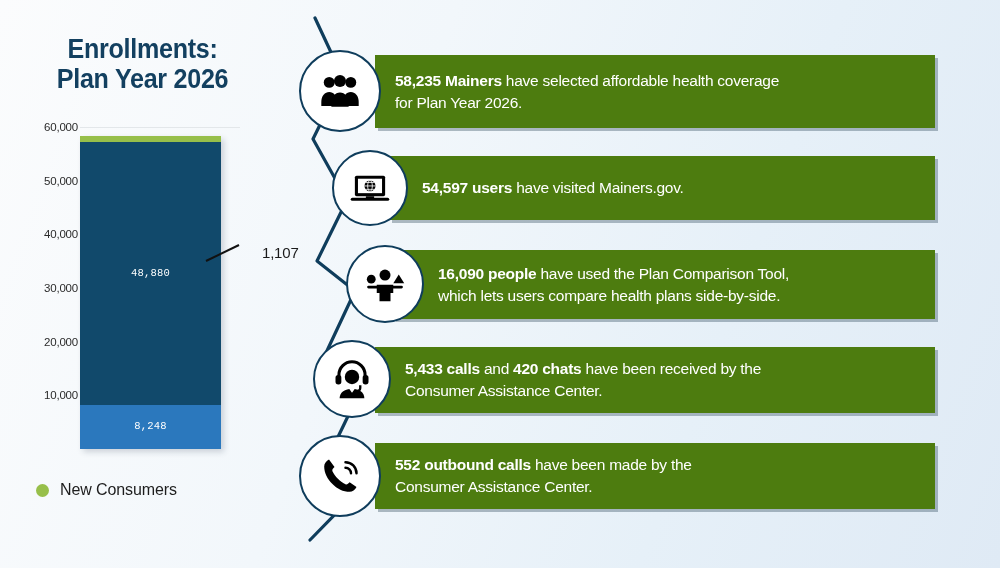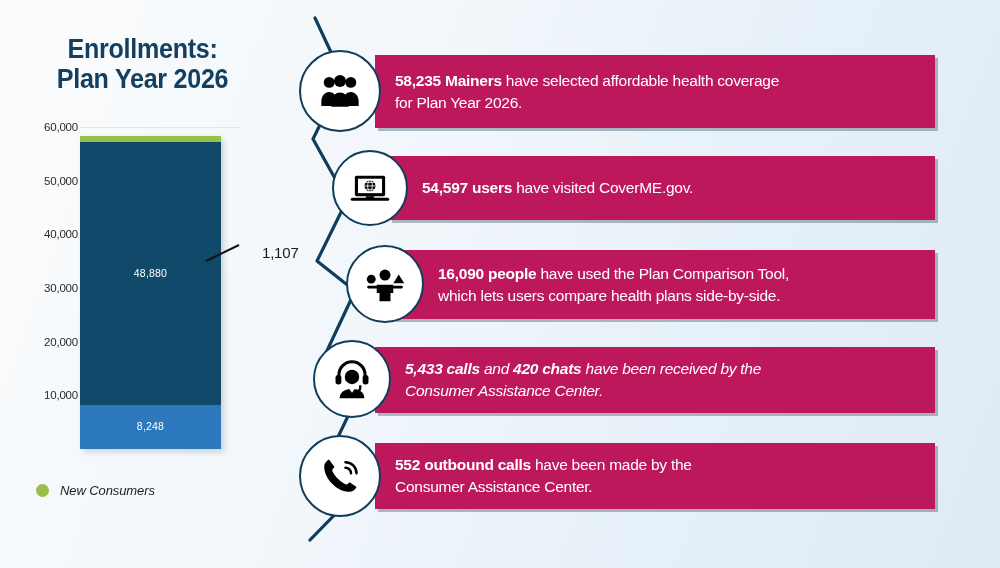--- a/index.html
+++ b/index.html
@@ -36,49 +36,49 @@
     white-space:nowrap;
   }
   #gridline60{
     position:absolute;left:80px;width:160px;height:1px;
     background:#e3e7ea;top:9px;
   }
   #bar{position:absolute;left:80px;width:141px;}
   .seg{position:absolute;left:0;width:100%;box-sizing:border-box;}
   .seg-label{
     position:absolute;left:0;width:100%;text-align:center;
-    color:#ffffff;font-size:10.5px;letter-spacing:0.2px;
+    color:#ffffff;font-size:10.5px;letter-spacing:0.2px;font-family:Liberation Mono, monospace;
   }
   #bar-shadow{
     position:absolute;left:80px;width:141px;top:0;
     box-shadow:3px 3px 6px rgba(20,40,60,.18);
     pointer-events:none;
   }
   #callout-value{
     position:absolute;left:238px;top:126px;
     font-size:15px;color:#1b1b1b;letter-spacing:-0.2px;margin-left:24px;
   }
   #callout-line{position:absolute;left:205px;top:124px;}
 
   
   #legend{position:absolute;left:36px;top:480px;}
   .legend-row{display:flex;align-items:center;height:20px;}
   .legend-dot{
     width:13px;height:13px;border-radius:50%;margin-right:11px;flex:0 0 auto;
   }
-  .legend-text{font-size:13px;color:#1d1d1d;letter-spacing:-0.1px;font-style:italic;}
+  .legend-text{font-size:16px;color:#1d1d1d;letter-spacing:-0.1px;}
 
   
   #right{position:absolute;left:295px;top:0;width:705px;height:568px;}
   #connectors{position:absolute;left:0;top:0;width:705px;height:568px;}
 
   .stat-row{position:absolute;}
   .stat-bar{
     position:absolute;
-    background:#be185d;
+    background:#4d7c0f;
     box-shadow:3px 3px 0 rgba(10,40,60,.30);
     display:flex;align-items:center;
     box-sizing:border-box;
   }
   .stat-text{
     color:#ffffff;
     font-size:15.5px;
     line-height:22px;
     letter-spacing:-0.25px;
   }
@@ -156,21 +156,21 @@
               <circle cx="32" cy="18" r="8.4" fill="#000"></circle>
               <circle cx="47" cy="20" r="7.6" fill="#000"></circle>
       <path d="M6 47c0-8 5-13.5 11-13.5S28 39 28 47v6H6z" fill="#000"></path>
       <path d="M20 49c0-9 5.2-15 12-15s12 6 12 15v5H20z" fill="#000"></path>
       <path d="M36 47c0-8 5-13.5 11-13.5S58 39 58 47v6H36z" fill="#000"></path>
     </svg>
           </div>
         </div>
         <div class="stat-row">
           <div class="stat-bar" style="left: 94px; top: 156px; width: 546px; height: 64px; padding-left: 33px; padding-right: 14px;">
-            <div class="stat-text"><b>54,597 users</b><span> have visited CoverME.gov.</span></div>
+            <div class="stat-text"><b>54,597 users</b><span> have visited Mainers.gov.</span></div>
           </div>
           <div class="icon-circle" style="width: 76px; height: 76px; left: 37px; top: 150px;">
             <svg viewBox="0 0 64 64" width="44" height="44">
       <rect x="10" y="14" width="44" height="30" rx="2.5" fill="#000"></rect>
       <rect x="14.5" y="18.5" width="35" height="21" fill="#fff"></rect>
       <circle cx="32" cy="29" r="8" fill="#000"></circle>
       <ellipse cx="32" cy="29" rx="3.4" ry="8" fill="none" stroke="#fff" stroke-width="1.2"></ellipse>
       <line x1="24" y1="29" x2="40" y2="29" stroke="#fff" stroke-width="1.2"></line>
       <line x1="25.6" y1="24" x2="38.4" y2="24" stroke="#fff" stroke-width="1.1"></line>
       <line x1="25.6" y1="34" x2="38.4" y2="34" stroke="#fff" stroke-width="1.1"></line>
@@ -188,21 +188,21 @@
       <circle cx="32" cy="19" r="8" fill="#000"></circle>
       <path d="M20 33h24v12H20z" fill="#000"></path>
       <path d="M24 45h16v12H24z" fill="#000"></path>
       <rect x="6" y="34.5" width="52" height="4" rx="2" fill="#000"></rect>
       <circle cx="12" cy="25" r="6.4" fill="#000"></circle>
       <path d="M52 18l8 13H44z" fill="#000"></path>
     </svg>
           </div>
         </div>
         <div class="stat-row">
-          <div class="stat-bar" style="left: 80px; top: 347px; width: 560px; height: 66px; padding-left: 30px; padding-right: 14px; font-style: italic;">
+          <div class="stat-bar" style="left: 80px; top: 347px; width: 560px; height: 66px; padding-left: 30px; padding-right: 14px;">
             <div class="stat-text"><b>5,433 calls</b><span> and </span><b>420 chats</b><span> have been received by the</span><br><span>Consumer Assistance Center.</span></div>
           </div>
           <div class="icon-circle" style="width: 78px; height: 78px; left: 18px; top: 340px;">
             <svg viewBox="0 0 64 64" width="44" height="44">
       <path d="M13 29v-3a19 19 0 0138 0v3" fill="none" stroke="#000" stroke-width="4.5"></path>
       <rect x="8" y="26" width="8.5" height="14" rx="4" fill="#000"></rect>
       <rect x="47.5" y="26" width="8.5" height="14" rx="4" fill="#000"></rect>
       <circle cx="32" cy="29" r="10.5" fill="#000"></circle>
       <path d="M44 41v4c0 3-3 5-8 5" fill="none" stroke="#000" stroke-width="3.4"></path>
       <path d="M14 60c0-9 8-14 18-14s18 5 18 14z" fill="#000"></path>

